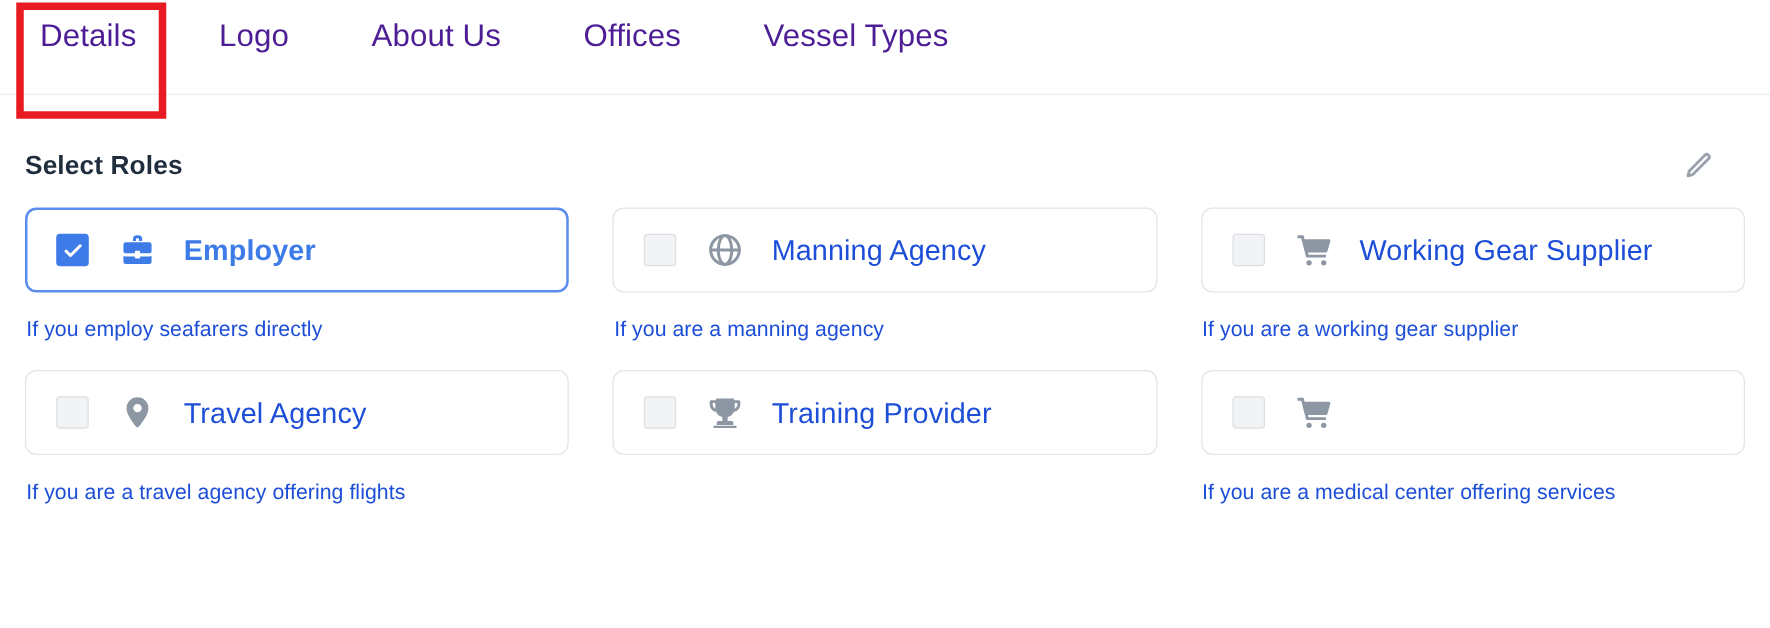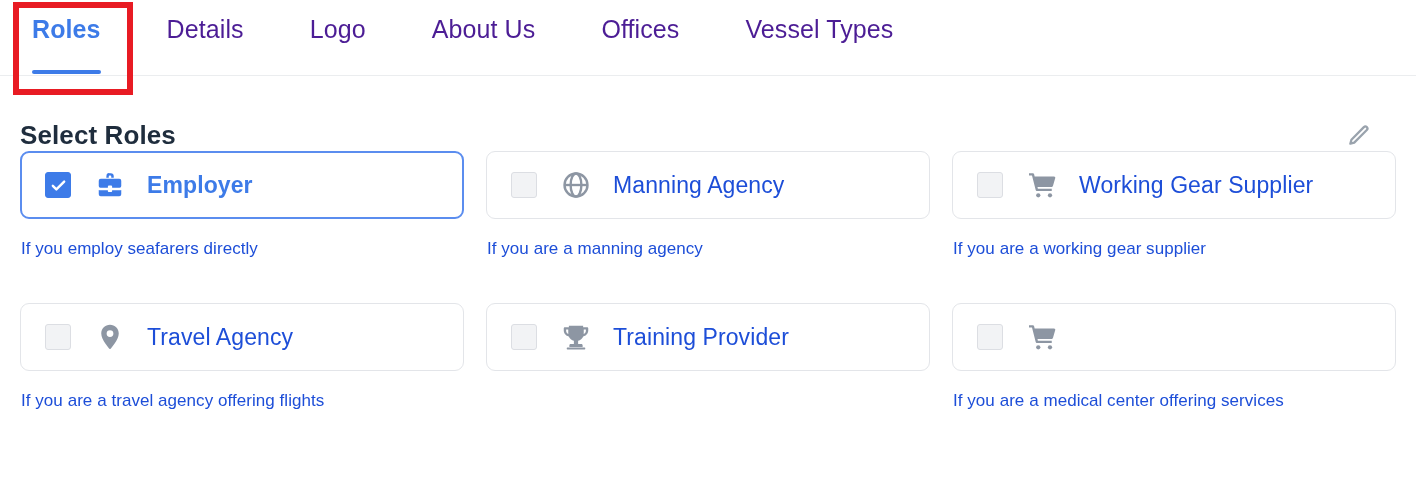--- a/index.html
+++ b/index.html
@@ -84,40 +84,40 @@
     padding: 0 20px 0 20px;
   }
   .section-head {
     display: flex;
     align-items: center;
     justify-content: space-between;
     margin-top: 44px;
     padding-right: 24px;
   }
   .section-title {
-    font-size: 26px;
+    font-size: 21px;
     font-weight: 700;
     color: #1f2d3d;
     letter-spacing: 0.1px;
   }
   .edit-icon {
     width: 26px;
     height: 26px;
     color: #9aa3ad;
     cursor: pointer;
     display: block;
   }
   .edit-icon svg { display: block; width: 100%; height: 100%; }
 
   .grid {
     display: grid;
     grid-template-columns: repeat(3, 1fr);
     column-gap: 35px;
     row-gap: 0px;
-    gap: 22px;
+    margin-top: 20px;
   }
   .cell { display: block; }
 
   .role-card {
     display: flex;
     align-items: center;
     height: 68px;
     border: 1px solid #e3e5e9;
     border-radius: 9px;
     background: #ffffff;
@@ -183,24 +183,20 @@
     letter-spacing: 0.05px;
     white-space: nowrap;
   }
 </style>
 </head>
 <body>
 
 <div class="tabbar">
   <div class="tabs">
 
-    <div class="tab active">
-      <span class="tab-label">Roles</span>
-      <span class="tab-underline"></span>
-    </div>
 
     <div class="tab">
       <span class="tab-label">Details</span>
       <span class="tab-underline"></span>
     </div>
 
     <div class="tab">
       <span class="tab-label">Logo</span>
       <span class="tab-underline"></span>
     </div>

